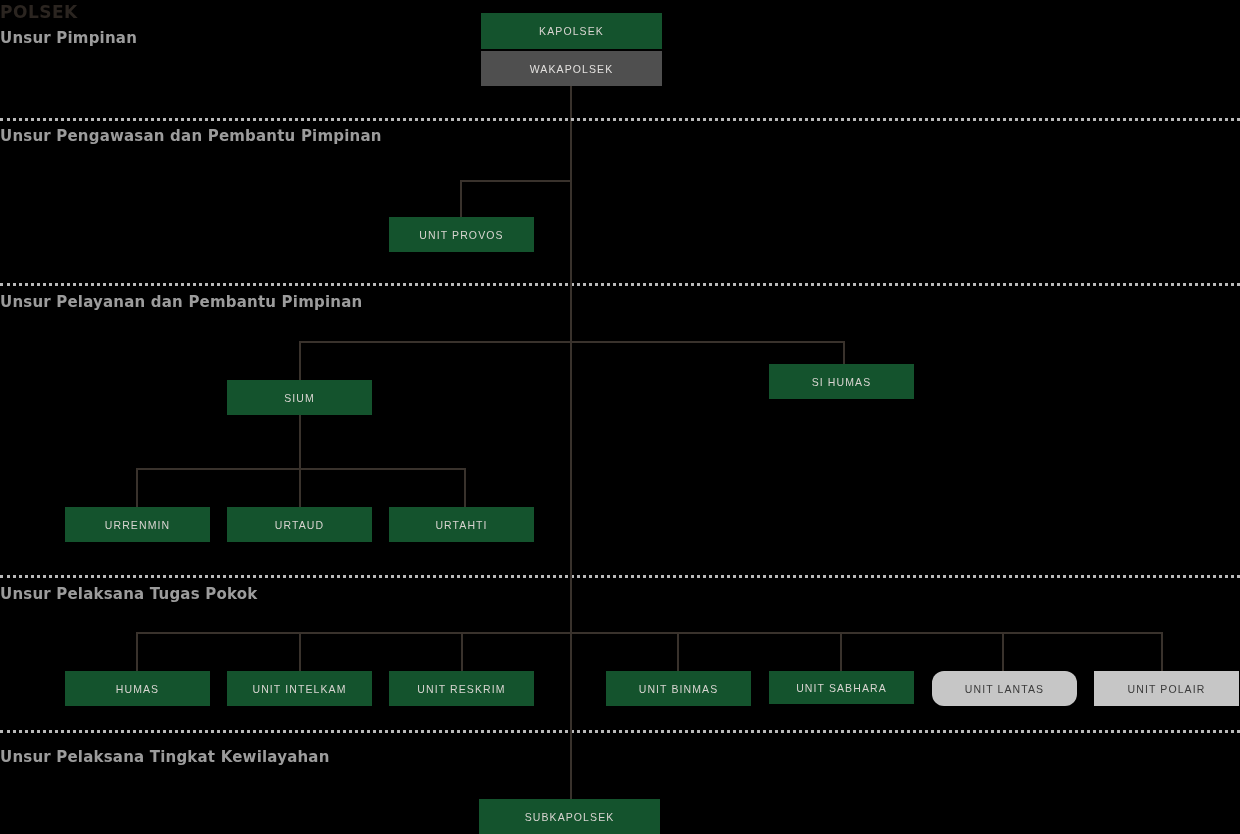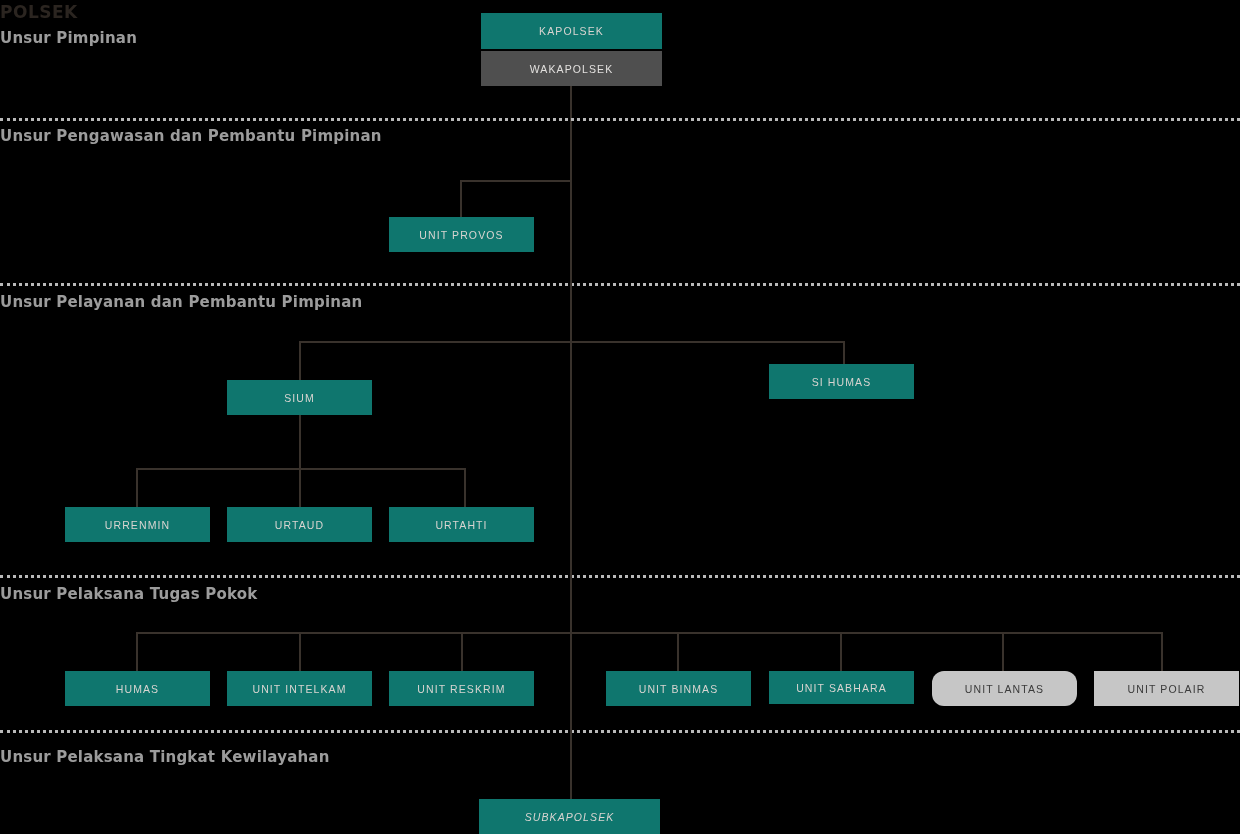--- a/index.html
+++ b/index.html
@@ -63,21 +63,21 @@
     position: absolute;
     box-sizing: border-box;
     display: flex;
     align-items: center;
     justify-content: center;
     font-size: 10.5px;
     letter-spacing: 1.1px;
     white-space: nowrap;
     font-family: "Liberation Sans", sans-serif;
   }
-  .node.dark  { background: #0f766e; color: #d9d5d1; }
+  .node.dark  { background: #14532d; color: #d9d5d1; }
   .node.gray  { background: #4f4f4f; color: #e2e0de; }
   .node.light { background: #c6c6c6; color: #3a3a3a; }
 </style>
 </head>
 <body>
 
 <div id="chart-root">
 
   <div class="chart-title" style="top:2px;">POLSEK</div>
   <div class="section-label" style="top:29px;">Unsur Pimpinan</div>
@@ -138,15 +138,15 @@
   <div class="node dark" style="left:389px; top:671px; width:145px; height:35px;">UNIT RESKRIM</div>
   <div class="node dark" style="left:606px; top:671px; width:145px; height:35px;">UNIT BINMAS</div>
   <div class="node dark" style="left:769px; top:671px; width:145px; height:33px;">UNIT SABHARA</div>
   <div class="node light" style="left:932px; top:671px; width:145px; height:35px;border-radius:12px;">UNIT LANTAS</div>
   <div class="node light" style="left:1094px; top:671px; width:145px; height:35px;">UNIT POLAIR</div>
 
   <div class="divider" style="top:730px;"></div>
   <div class="section-label" style="top:748px;">Unsur Pelaksana Tingkat Kewilayahan</div>
 
   <div class="line line-v" style="left:570px; top:730px; height:69px;"></div>
-  <div class="node dark" style="left:479px; top:799px; width:181px; height:35px;font-style:italic;">SUBKAPOLSEK</div>
+  <div class="node dark" style="left:479px; top:799px; width:181px; height:35px;">SUBKAPOLSEK</div>
 
 </div>
 
 </body></html>

